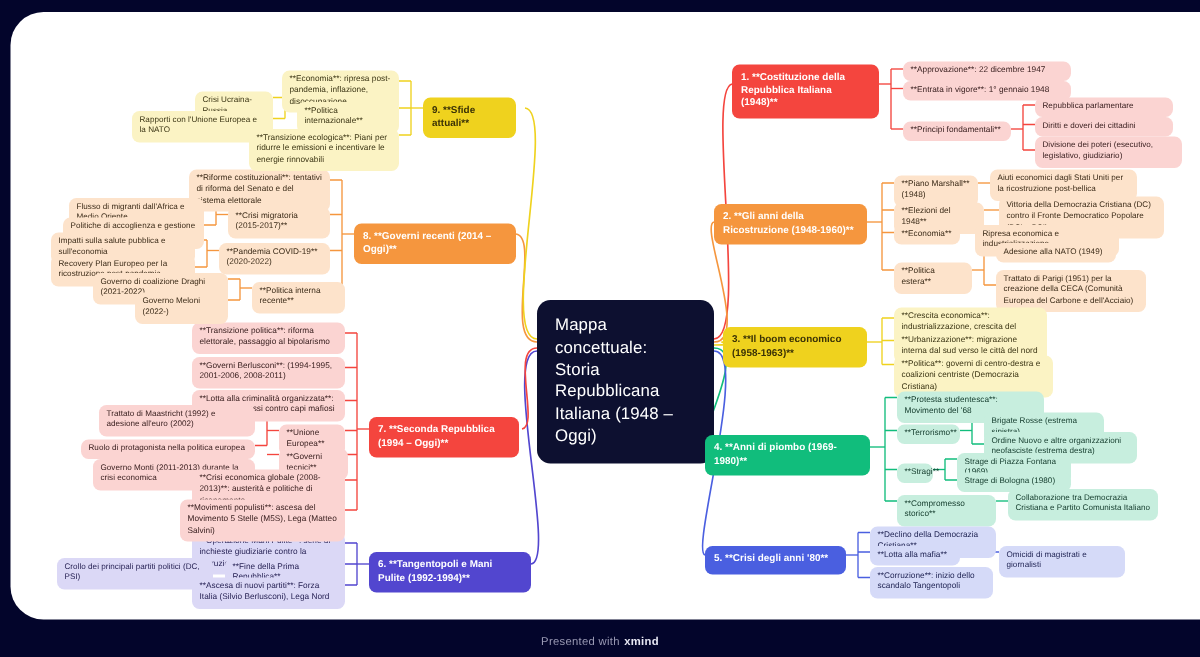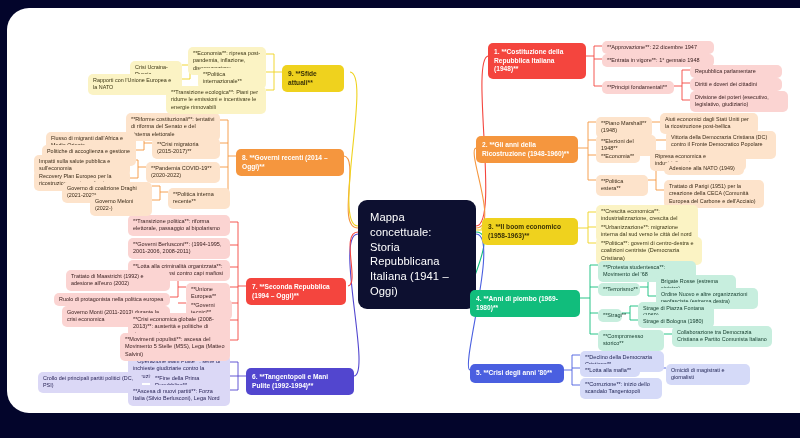--- a/index.html
+++ b/index.html
@@ -165,21 +165,21 @@
       <path d="M160,186 H152 M160,200 H152" stroke="#f5963e" stroke-width="0.9" fill="none"></path>
 
       <path d="M282,72 H274" stroke="#efd21e" stroke-width="0.9" fill="none"></path>
       <path d="M274,54 V90" stroke="#efd21e" stroke-width="0.9" fill="none"></path>
       <path d="M274,54 H266 M274,72 H266 M274,90 H266" stroke="#efd21e" stroke-width="0.9" fill="none"></path>
       <path d="M198,72 H190" stroke="#efd21e" stroke-width="0.9" fill="none"></path>
       <path d="M190,65 V79" stroke="#efd21e" stroke-width="0.9" fill="none"></path>
       <path d="M190,65 H182 M190,79 H182" stroke="#efd21e" stroke-width="0.9" fill="none"></path>
     </svg>
 
-    <div class="node root" style="left:358px; top:200px; width:118px;">Mappa concettuale: Storia Repubblicana Italiana (1941 – Oggi)</div>
+    <div class="node root" style="left:358px; top:200px; width:118px;">Mappa concettuale: Storia Repubblicana Italiana (1948 – Oggi)</div>
 
     <div class="c-red">
       <div class="node main" style="left:488px; top:43px; width:98px;">1. **Costituzione della Repubblica Italiana (1948)**</div>
       <div class="node sub lvl2" style="left:602px; top:41px; width:112px;">**Approvazione**: 22 dicembre 1947</div>
       <div class="node sub lvl2" style="left:602px; top:54px; width:112px;">**Entrata in vigore**: 1° gennaio 1948</div>
       <div class="node sub lvl2" style="left:602px; top:81px; width:72px;">**Principi fondamentali**</div>
       <div class="node sub lvl3" style="left:690px; top:65px; width:92px;">Repubblica parlamentare</div>
       <div class="node sub lvl3" style="left:690px; top:78px; width:92px;">Diritti e doveri dei cittadini</div>
       <div class="node sub lvl3" style="left:690px; top:91px; width:98px;">Divisione dei poteri (esecutivo, legislativo, giudiziario)</div>
     </div>
@@ -265,13 +265,17 @@
       <div class="node main" style="left:282px; top:65px; width:62px;">9. **Sfide attuali**</div>
       <div class="node sub lvl2" style="left:188px; top:47px; width:78px;">**Economia**: ripresa post-pandemia, inflazione, disoccupazione</div>
       <div class="node sub lvl2" style="left:198px; top:68px; width:68px;">**Politica internazionale**</div>
       <div class="node sub lvl3" style="left:130px; top:61px; width:52px;">Crisi Ucraina-Russia</div>
       <div class="node sub lvl3" style="left:88px; top:74px; width:94px;">Rapporti con l'Unione Europea e la NATO</div>
       <div class="node sub lvl2" style="left:166px; top:86px; width:100px;">**Transizione ecologica**: Piani per ridurre le emissioni e incentivare le energie rinnovabili</div>
     </div>
 
   </div>
 
+  <div id="footer">
+    <span>Presented with</span>
+    <b>xmind</b>
+  </div>
 </div>
 
 </body></html>

